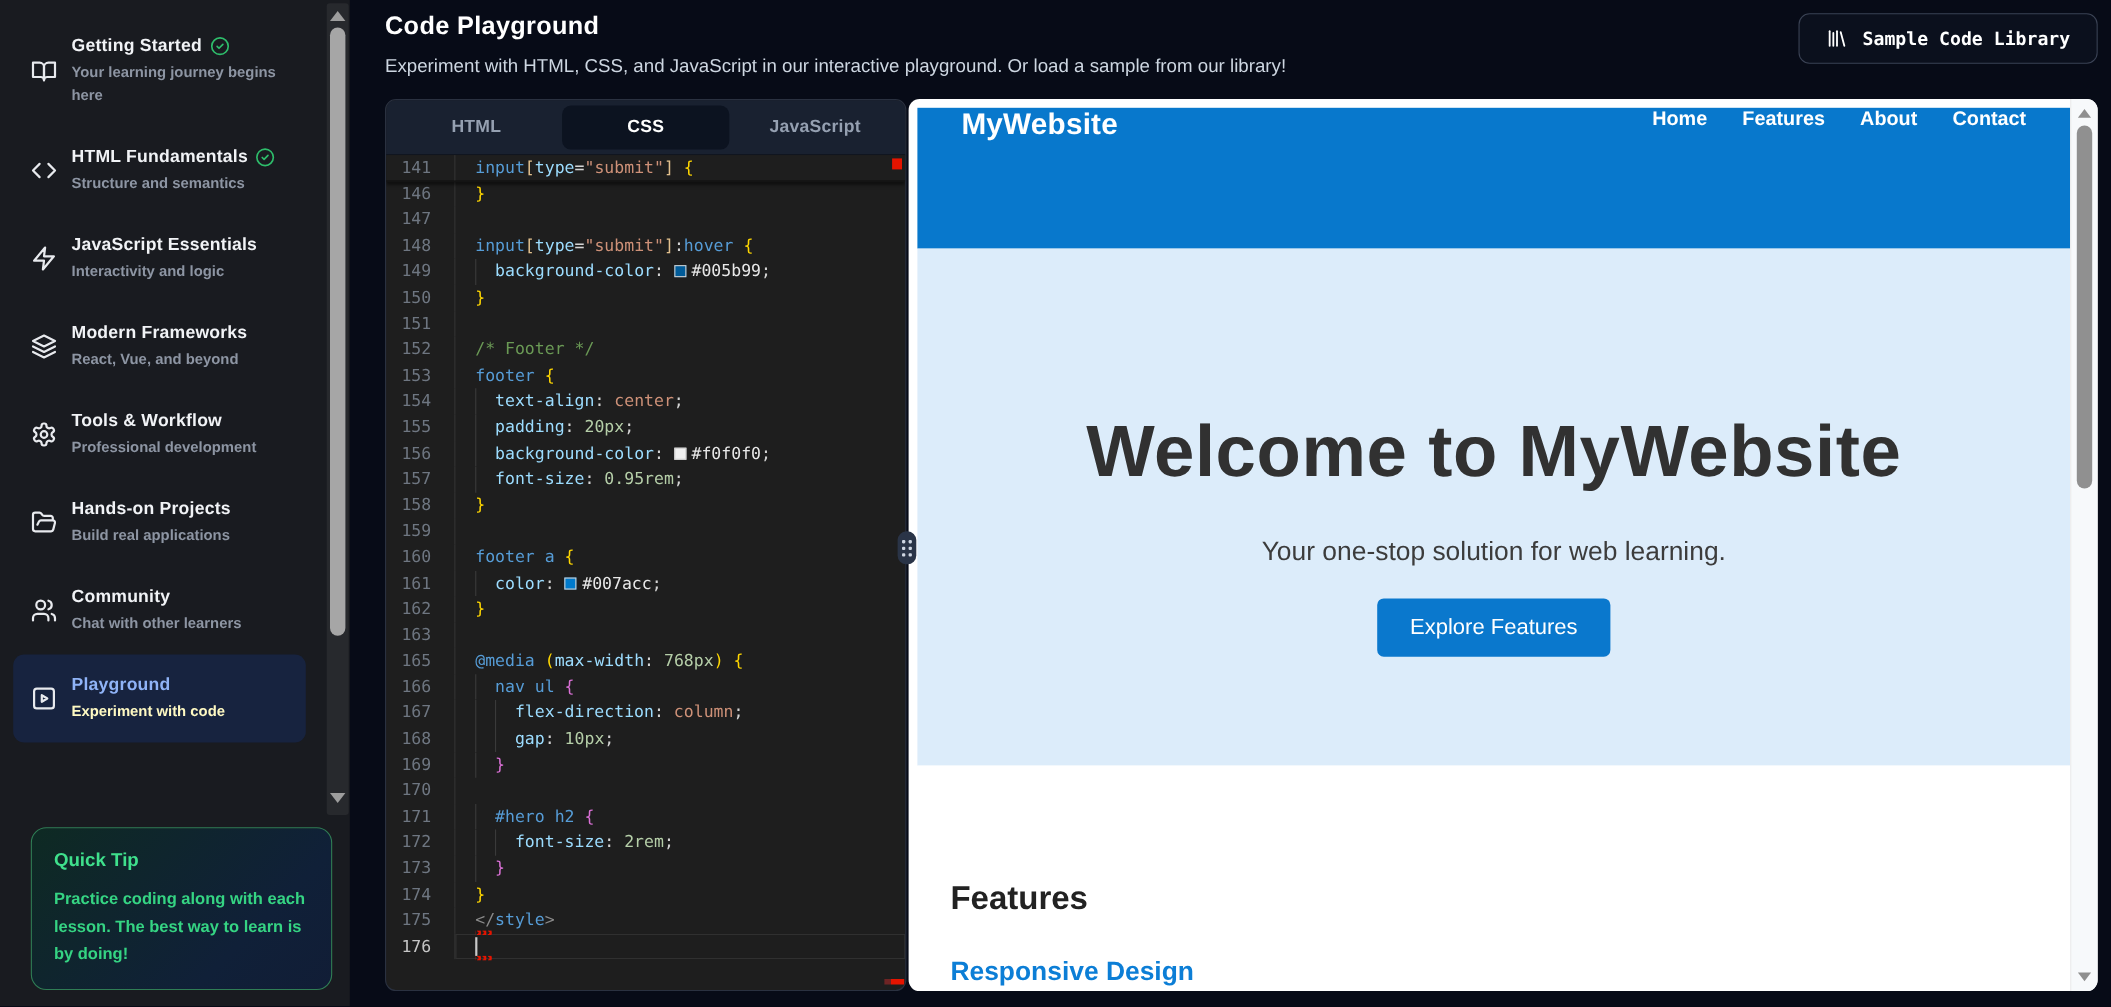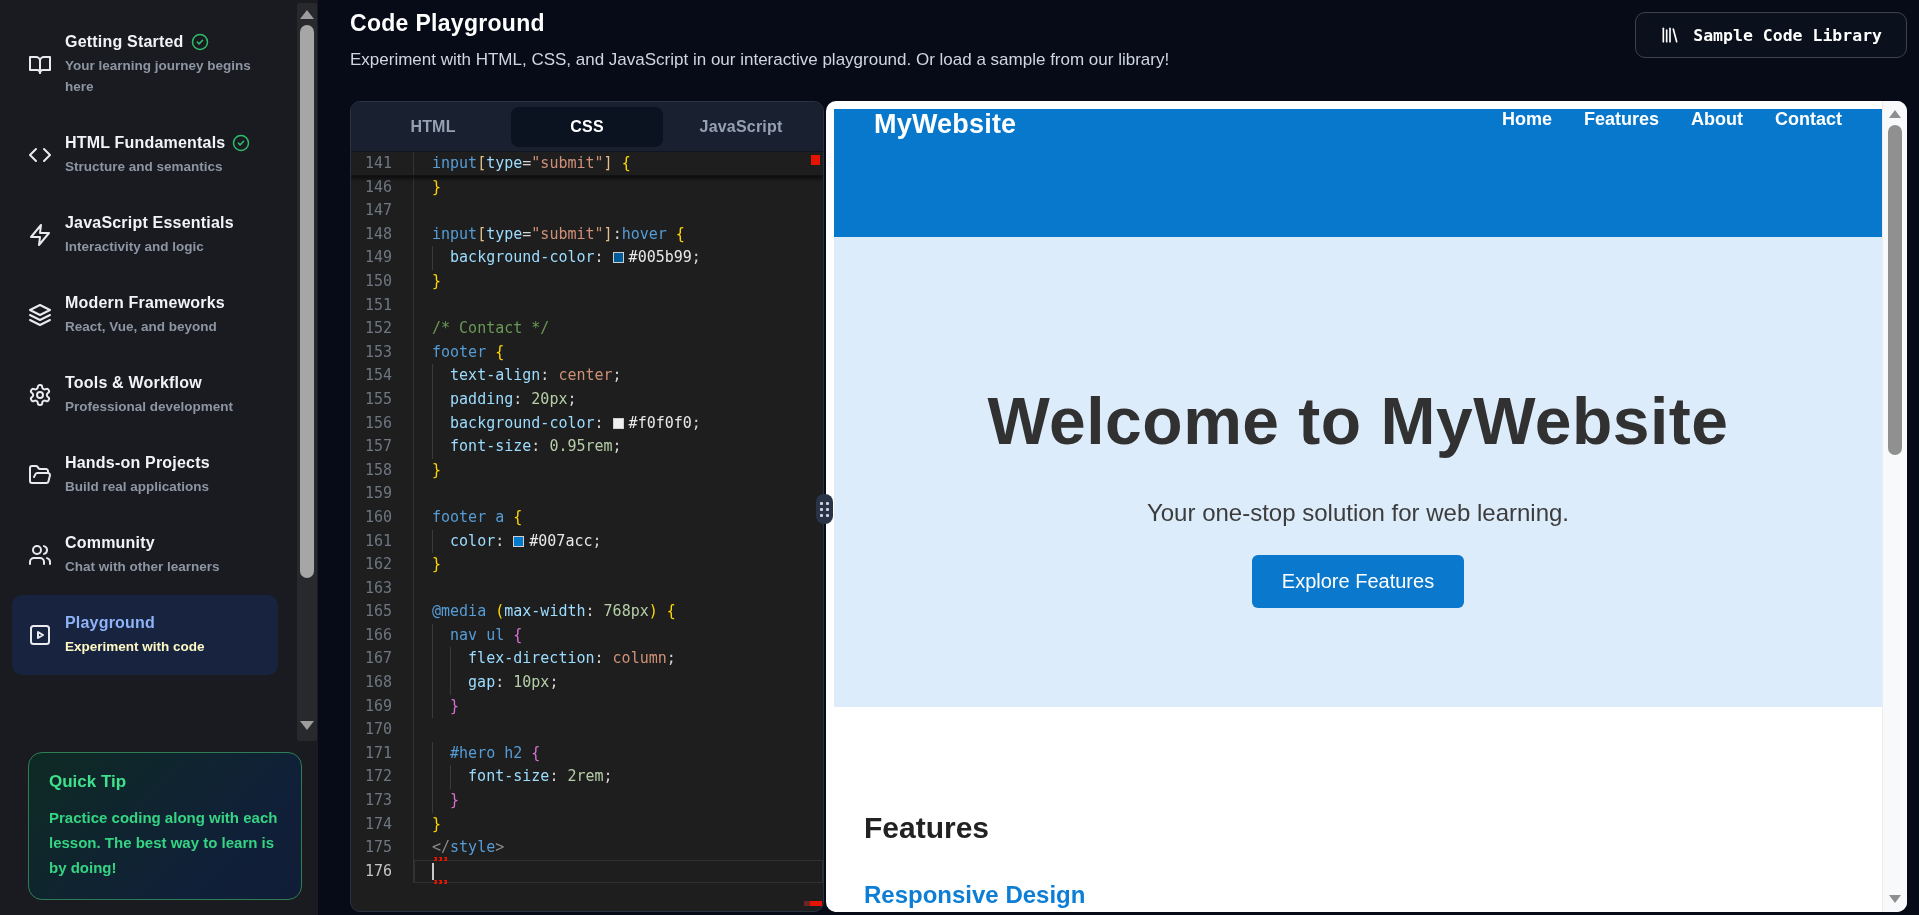--- a/index.html
+++ b/index.html
@@ -28,21 +28,21 @@
   .qt-body{margin-top:13px;font-size:15px;font-weight:600;color:#35d483;line-height:25px;max-width:232px}
 
   
   .main{flex:1;display:flex;flex-direction:column;padding:0 12px 0 32px;min-width:0}
   .hdr{height:90px;flex:none;display:flex;justify-content:space-between;align-items:flex-start;padding-top:10px}
   .hdr h1{font-size:23px;font-weight:700;color:#fff;letter-spacing:.3px}
   .hdr p{margin-top:13px;font-size:17px;color:#cdd6e1}
   .lib-btn{display:flex;align-items:center;gap:13px;background:#0b101d;border:1px solid #3a4254;border-radius:10px;color:#fff;font-family:"DejaVu Sans Mono",monospace;font-weight:700;font-size:16.5px;padding:12px 24px;margin-top:2px;cursor:pointer}
   .lib-ico{width:20px;height:20px;color:#fff}
 
-  .panes{display:flex;height:811px;margin-top:11px;position:relative}
+  .panes{display:flex;height:811px;position:relative}
 
   
   .editor{width:474px;flex:none;background:#1e1e1e;border:1px solid #2a3140;border-radius:10px;display:flex;flex-direction:column;overflow:hidden;position:relative}
   .tabs{height:50px;flex:none;background:#192130;border-bottom:1px solid #10151f;display:flex;align-items:center;padding:0 6px;gap:2px}
   .tab{flex:1;height:40px;display:flex;align-items:center;justify-content:center;font-size:16px;font-weight:700;color:#95a0b1;border-radius:8px;cursor:pointer;letter-spacing:.2px}
   .tab.active{background:#0c1320;color:#fff}
   .code{flex:1;position:relative;overflow:hidden;padding-top:0}
   .line{display:flex;height:23.6px;line-height:23.6px;font-family:"DejaVu Sans Mono",monospace;font-size:15px}
   .line.sticky{position:relative;z-index:2;border-bottom:1px solid #121212;box-shadow:0 3px 3px rgba(0,0,0,.5);background:#1e1e1e}
   .gut{width:62px;flex:none;text-align:right;color:#6e7681;padding-right:21px;font-family:inherit}
@@ -254,21 +254,21 @@
             <div class="line">
               <span class="gut">150</span>
               <span class="lc"><span class="tk-b1">}</span></span>
             </div>
             <div class="line">
               <span class="gut">151</span>
               <span class="lc"></span>
             </div>
             <div class="line">
               <span class="gut">152</span>
-              <span class="lc"><span class="tk-cmt">/* Contact */</span></span>
+              <span class="lc"><span class="tk-cmt">/* Footer */</span></span>
             </div>
             <div class="line">
               <span class="gut">153</span>
               <span class="lc"><span class="tk-tag">footer</span><span class="tk-pn"> </span><span class="tk-b1">{</span></span>
             </div>
             <div class="line">
               <span class="gut">154</span>
               <span class="lc"><span class="tk-ind">  </span><span class="tk-attr">text-align</span><span class="tk-pn">: </span><span class="tk-str">center</span><span class="tk-pn">;</span></span>
             </div>
             <div class="line">

